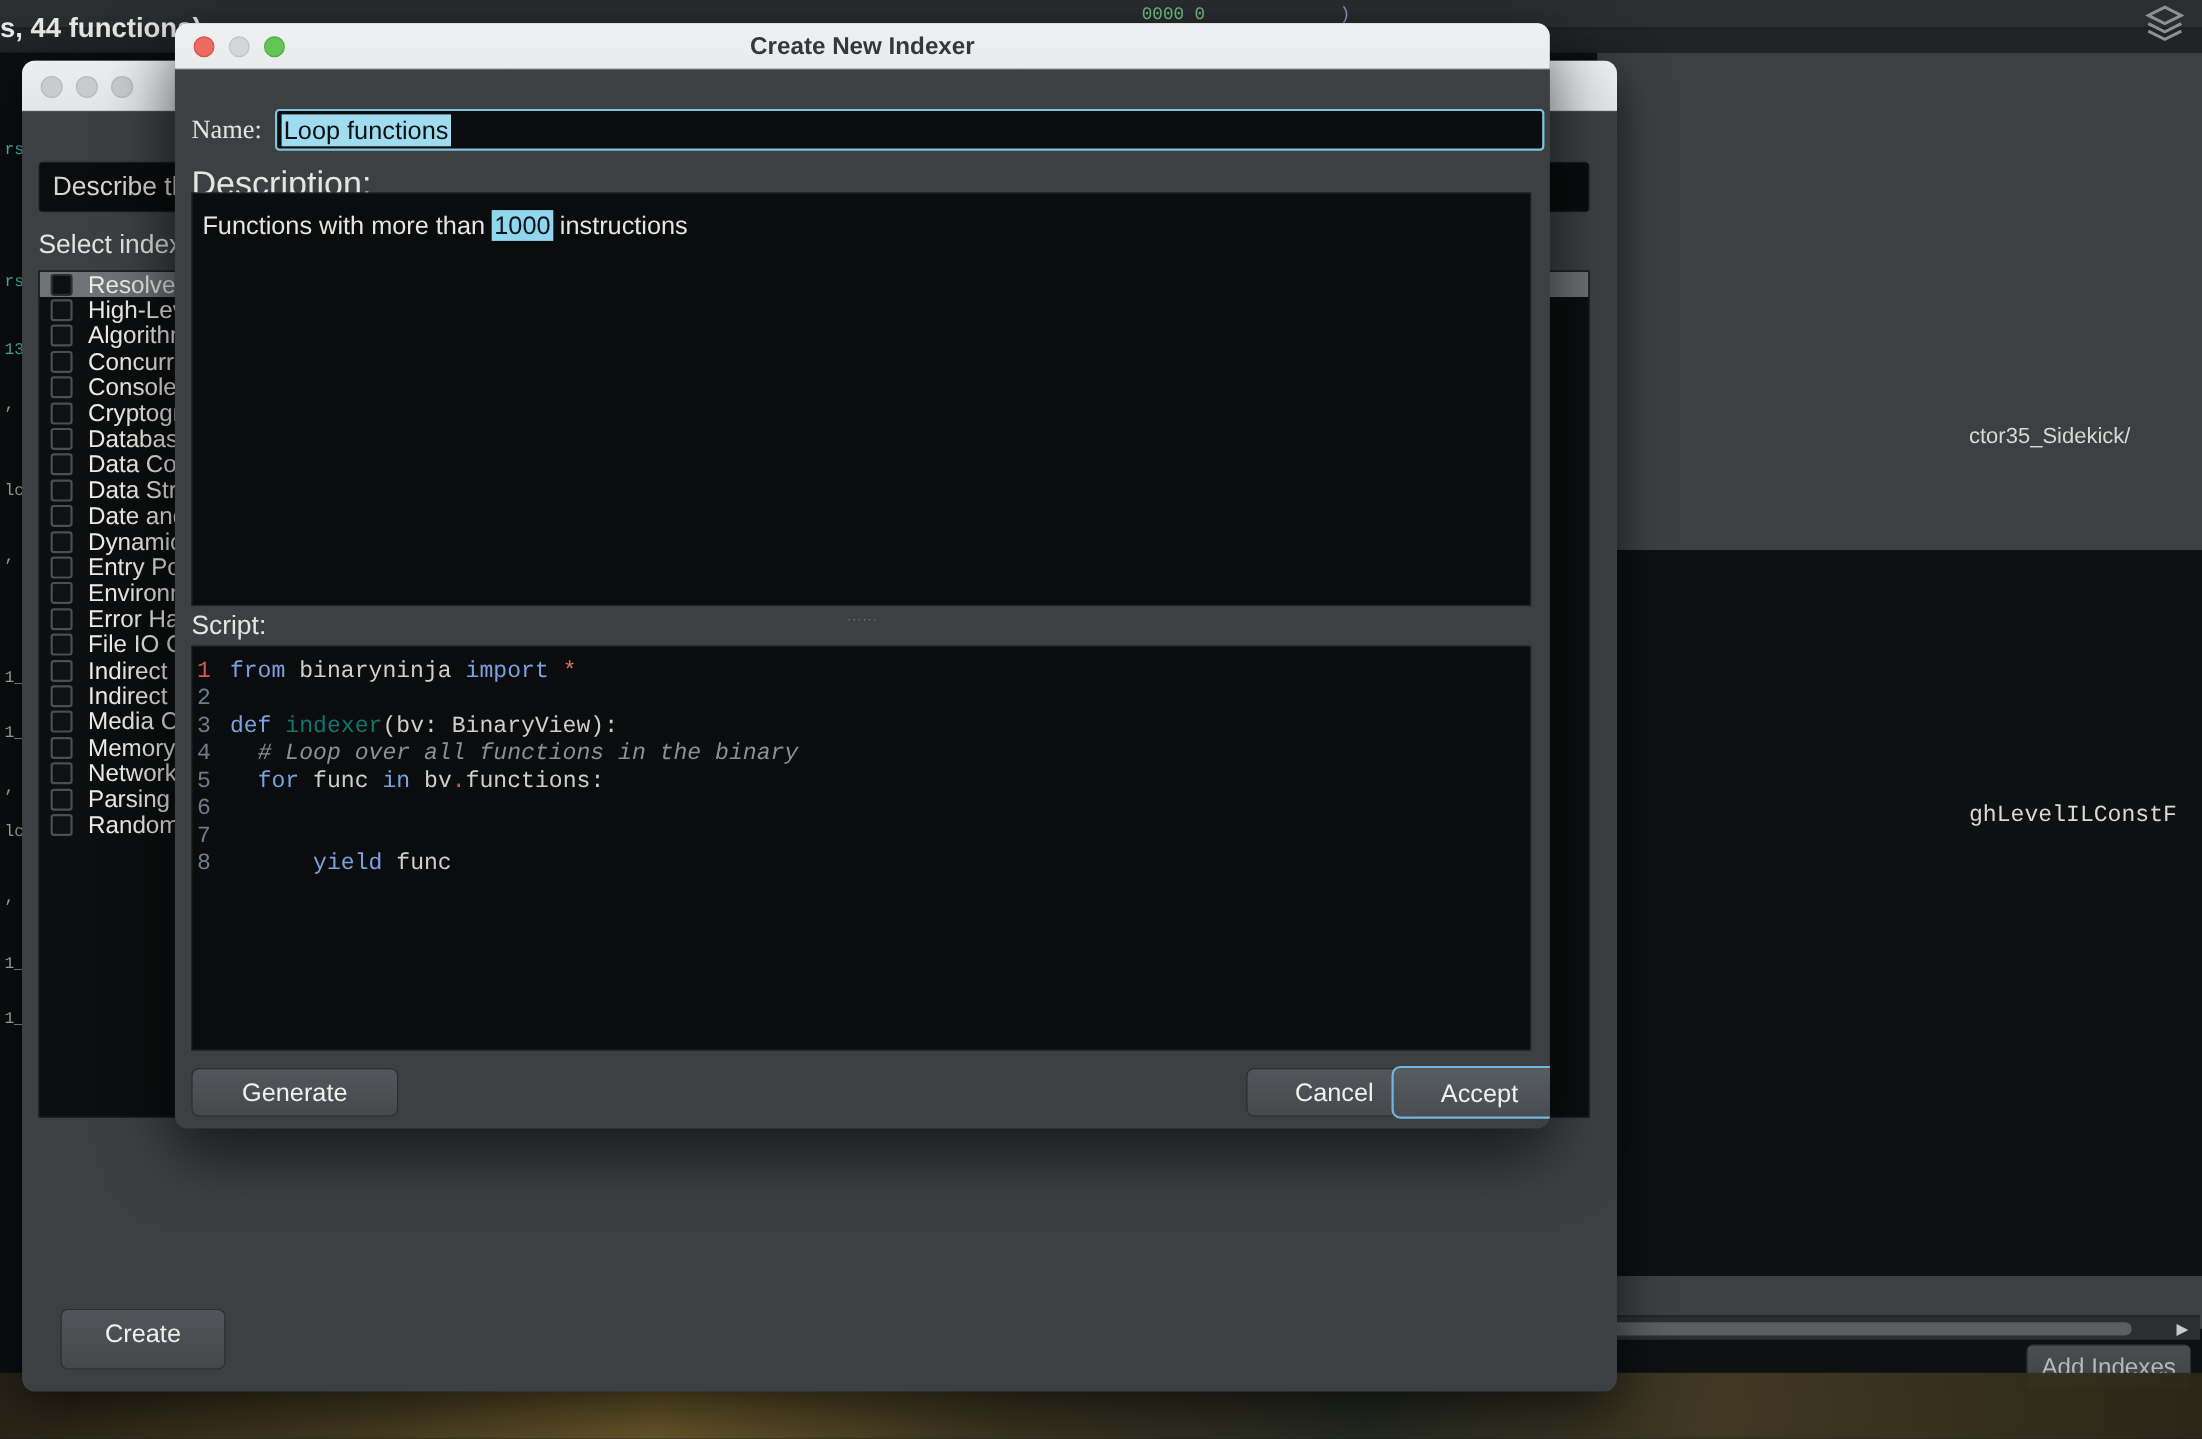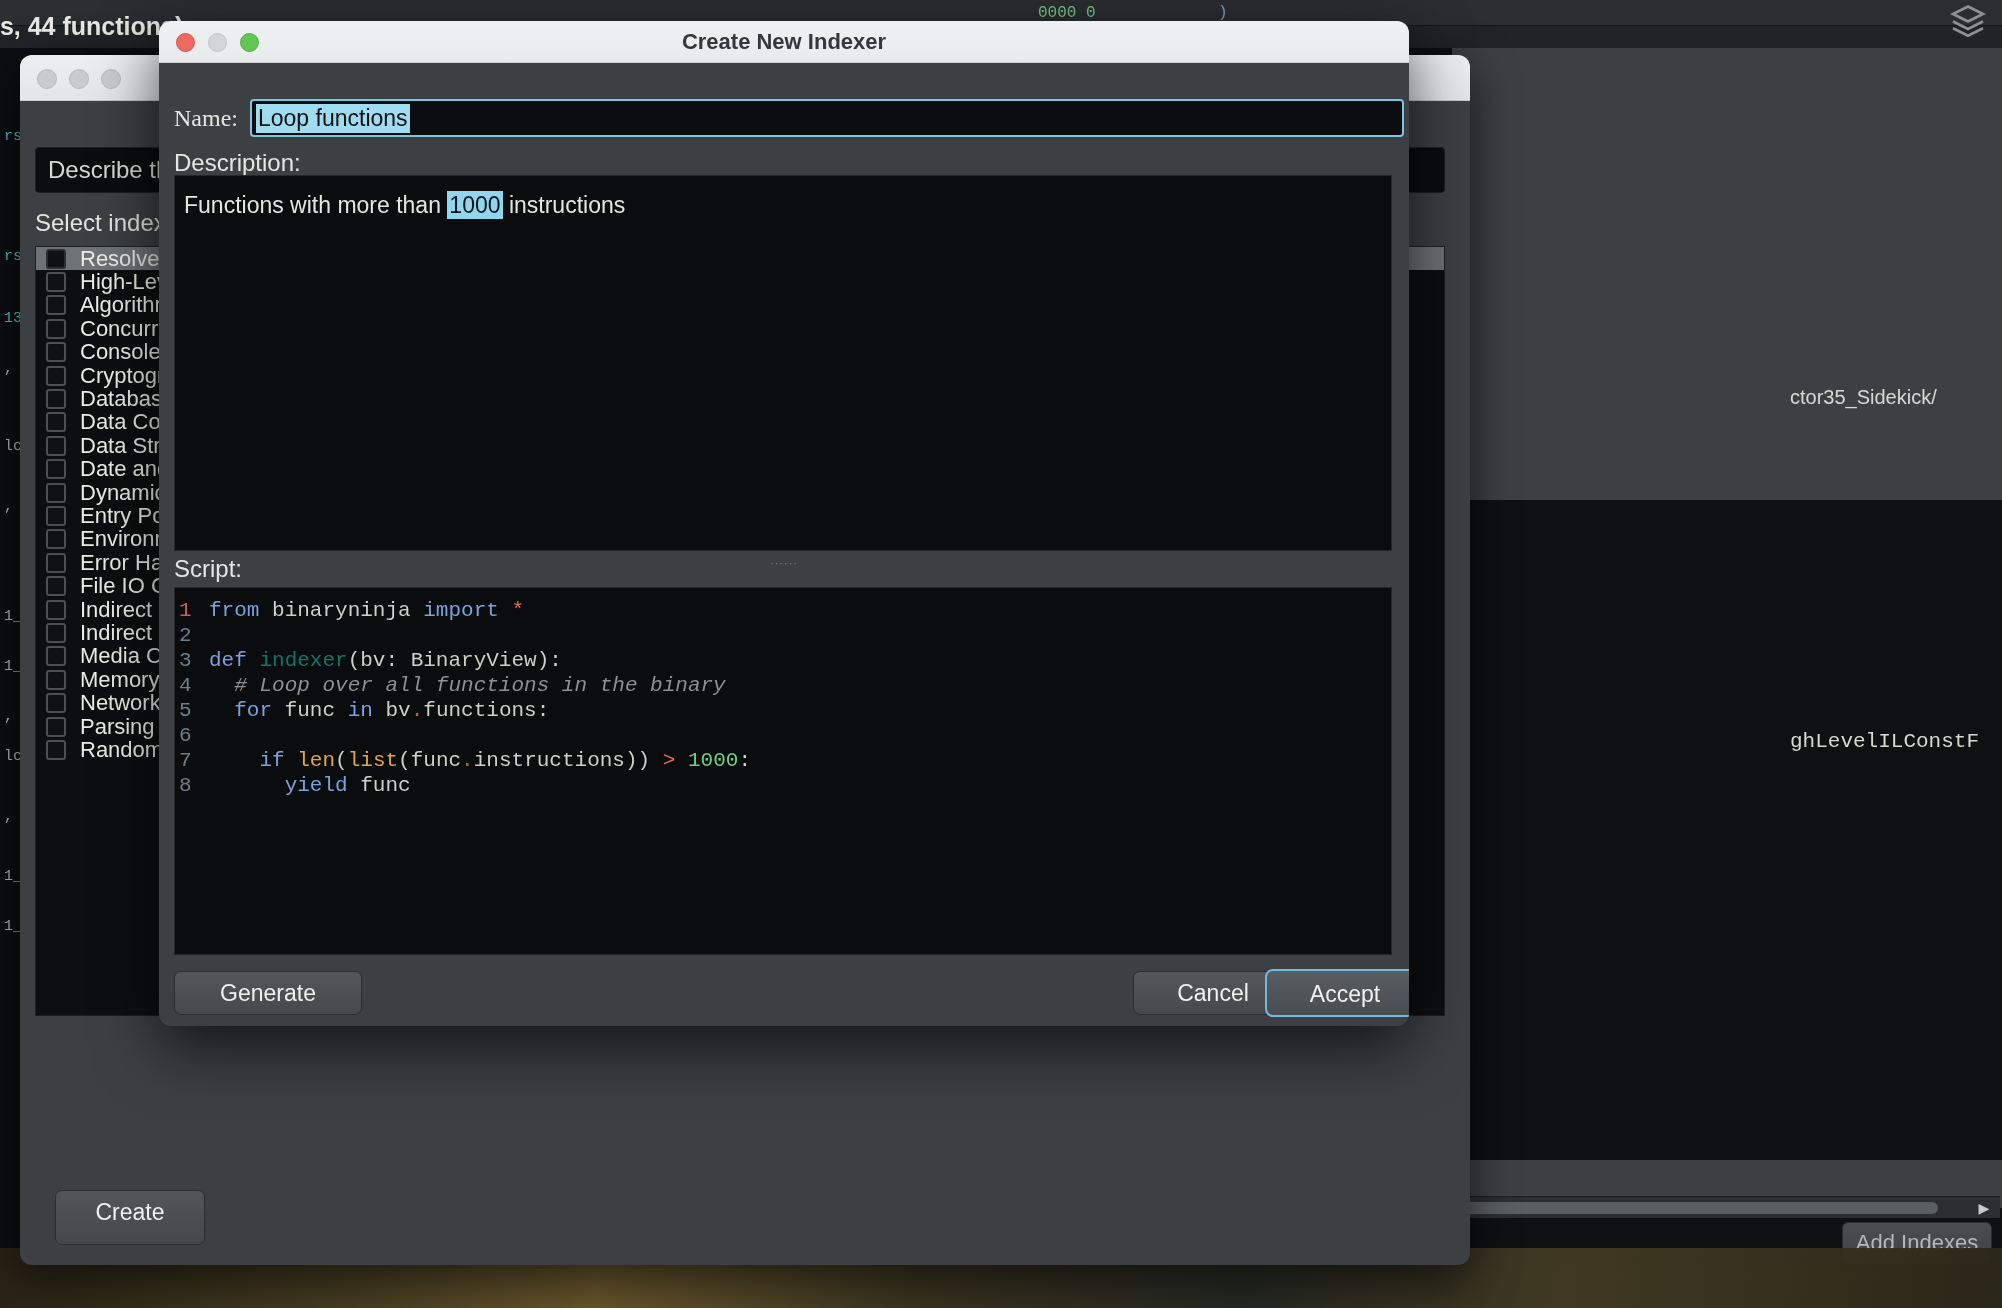--- a/index.html
+++ b/index.html
@@ -171,21 +171,21 @@
     width: 1154px; height: 38px;
     background: #0b0d0e;
     border: 2px solid #7fc4dd; border-radius: 4px;
     display: flex; align-items: center; padding-left: 4px;
   }
   .name-sel {
     background: #9fdcf0; color: #0d0f10; font-size: 23px;
     padding: 1px 2px; white-space: nowrap;
   }
 
-  .desc-label { position: absolute; left: 15px; top: 86px; color: #e6e6e1; font-size: 24px; }
+  .desc-label { position: absolute; left: 15px; top: 86px; color: #e6e6e1; font-size: 31px; }
   .desc-box {
     position: absolute; left: 15px; top: 112px; width: 1218px; height: 376px;
     background: #0a0c0d; border: 1px solid #24282a;
   }
   .desc-text {
     position: absolute; left: 9px; top: 16px;
     font-size: 23px; color: #e6e6e1; white-space: nowrap;
   }
   .hl { background: #8fd6ee; color: #10141a; padding: 1px 2px; }
 
@@ -418,21 +418,21 @@
       <div class="script-label">Script:</div>
       <div class="code-box">
         <div class="code-gutter"></div>
         <div class="code-lines" id="code-lines">
             <div class="cl first"><span class="num">1</span><span class="src"><span class="t-kw">from</span> binaryninja <span class="t-kw">import</span> <span class="t-op">*</span></span></div>
             <div class="cl"><span class="num">2</span><span class="src"></span></div>
             <div class="cl"><span class="num">3</span><span class="src"><span class="t-kw">def</span> <span class="t-fn">indexer</span>(bv: BinaryView):</span></div>
             <div class="cl"><span class="num">4</span><span class="src">  <span class="t-cmt"># Loop over all functions in the binary</span></span></div>
             <div class="cl"><span class="num">5</span><span class="src">  <span class="t-kw">for</span> func <span class="t-kw">in</span> bv<span class="t-dot">.</span>functions:</span></div>
             <div class="cl"><span class="num">6</span></div>
-            <div class="cl"><span class="num">7</span><span class="src">    <span class="t-kw">if</span> <span class="t-bi">len</span>(<span class="t-bi">list</span>(func<span class="t-dot">.</span>instructions)) <span class="t-op">&gt;</span> <span class="t-num">1000</span>:</span></div>
+            <div class="cl"><span class="num">7</span></div>
             <div class="cl"><span class="num">8</span><span class="src">      <span class="t-kw">yield</span> func</span></div>
           </div>
       </div>
 
       <div class="btn generate">Generate</div>
       <div class="btn cancel">Cancel</div>
       <div class="btn accept">Accept</div>
     </div>
   </div>
 

